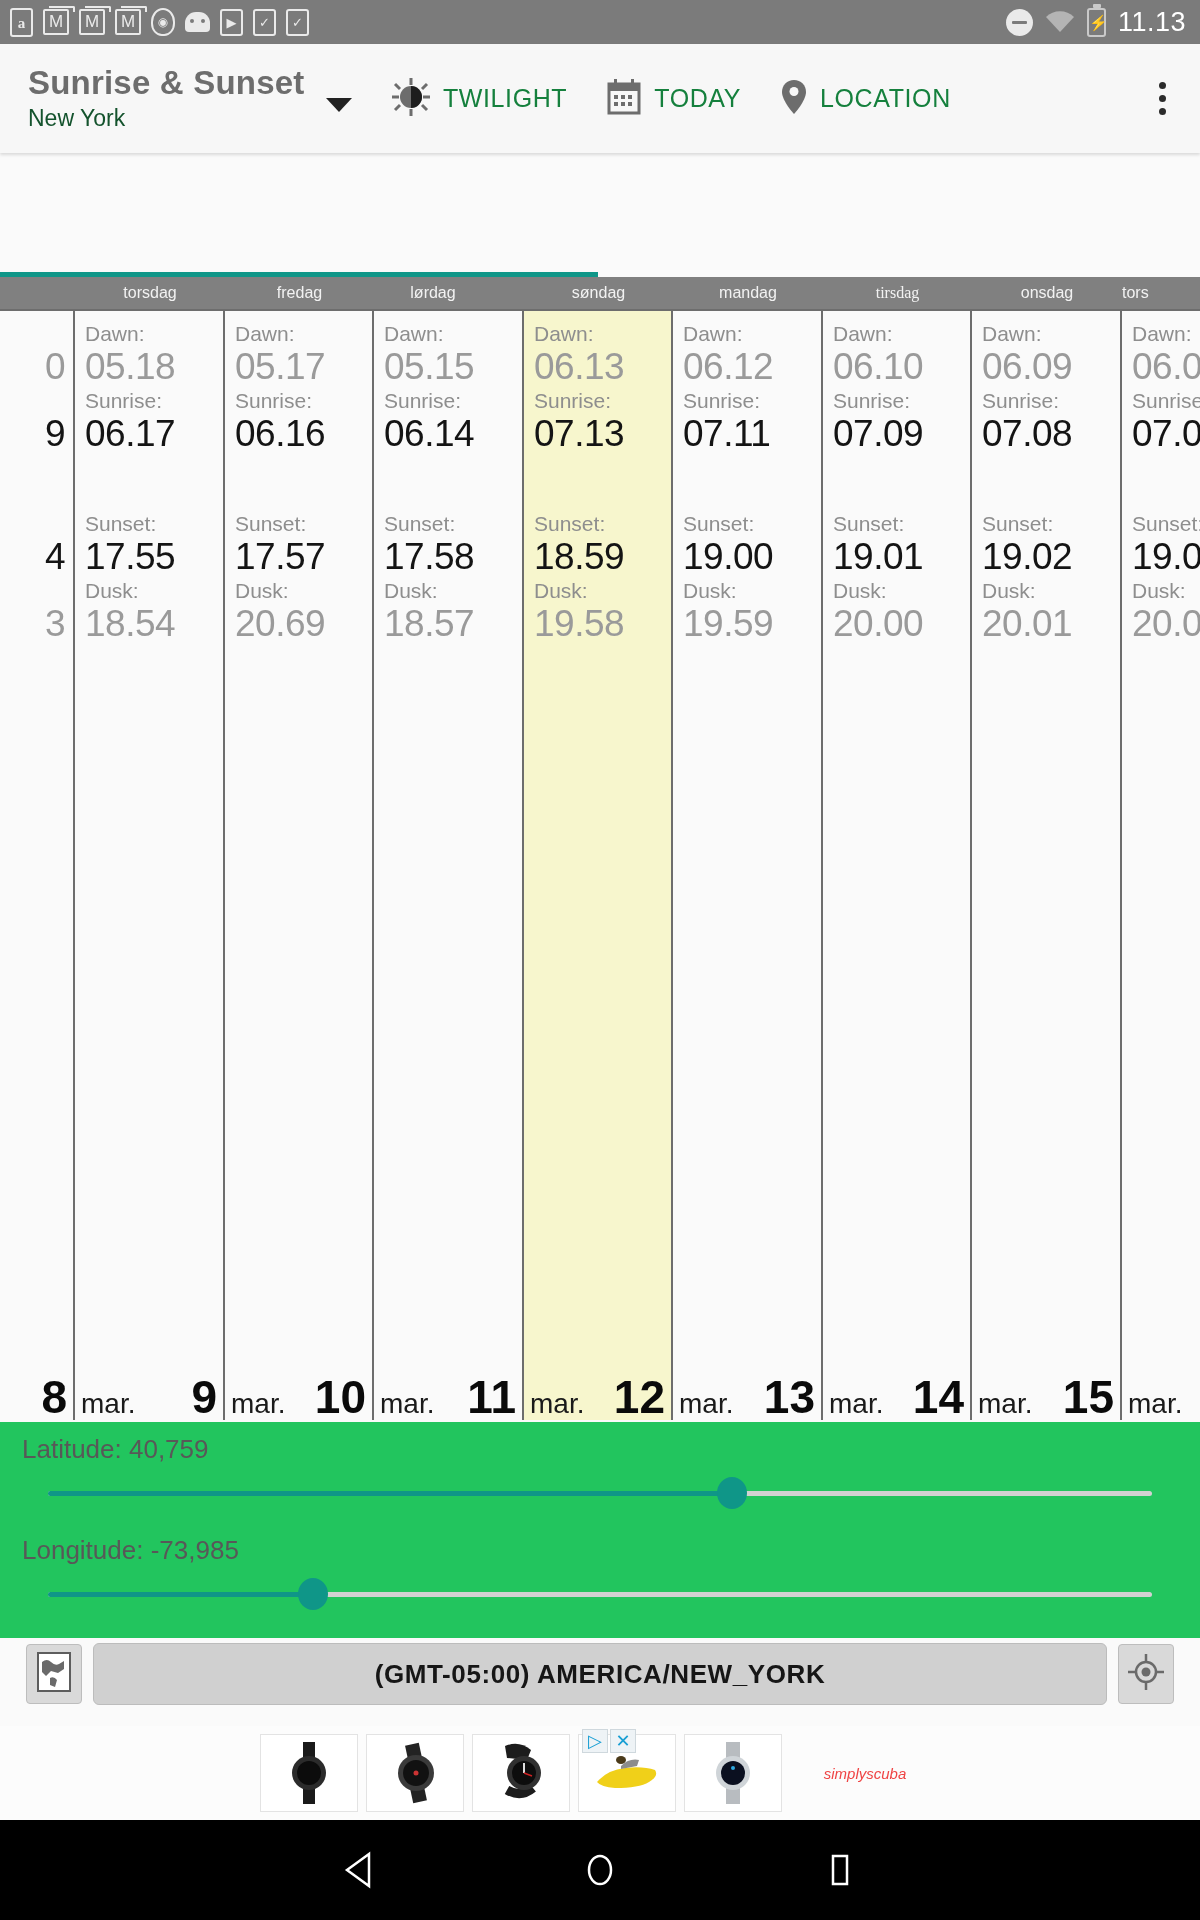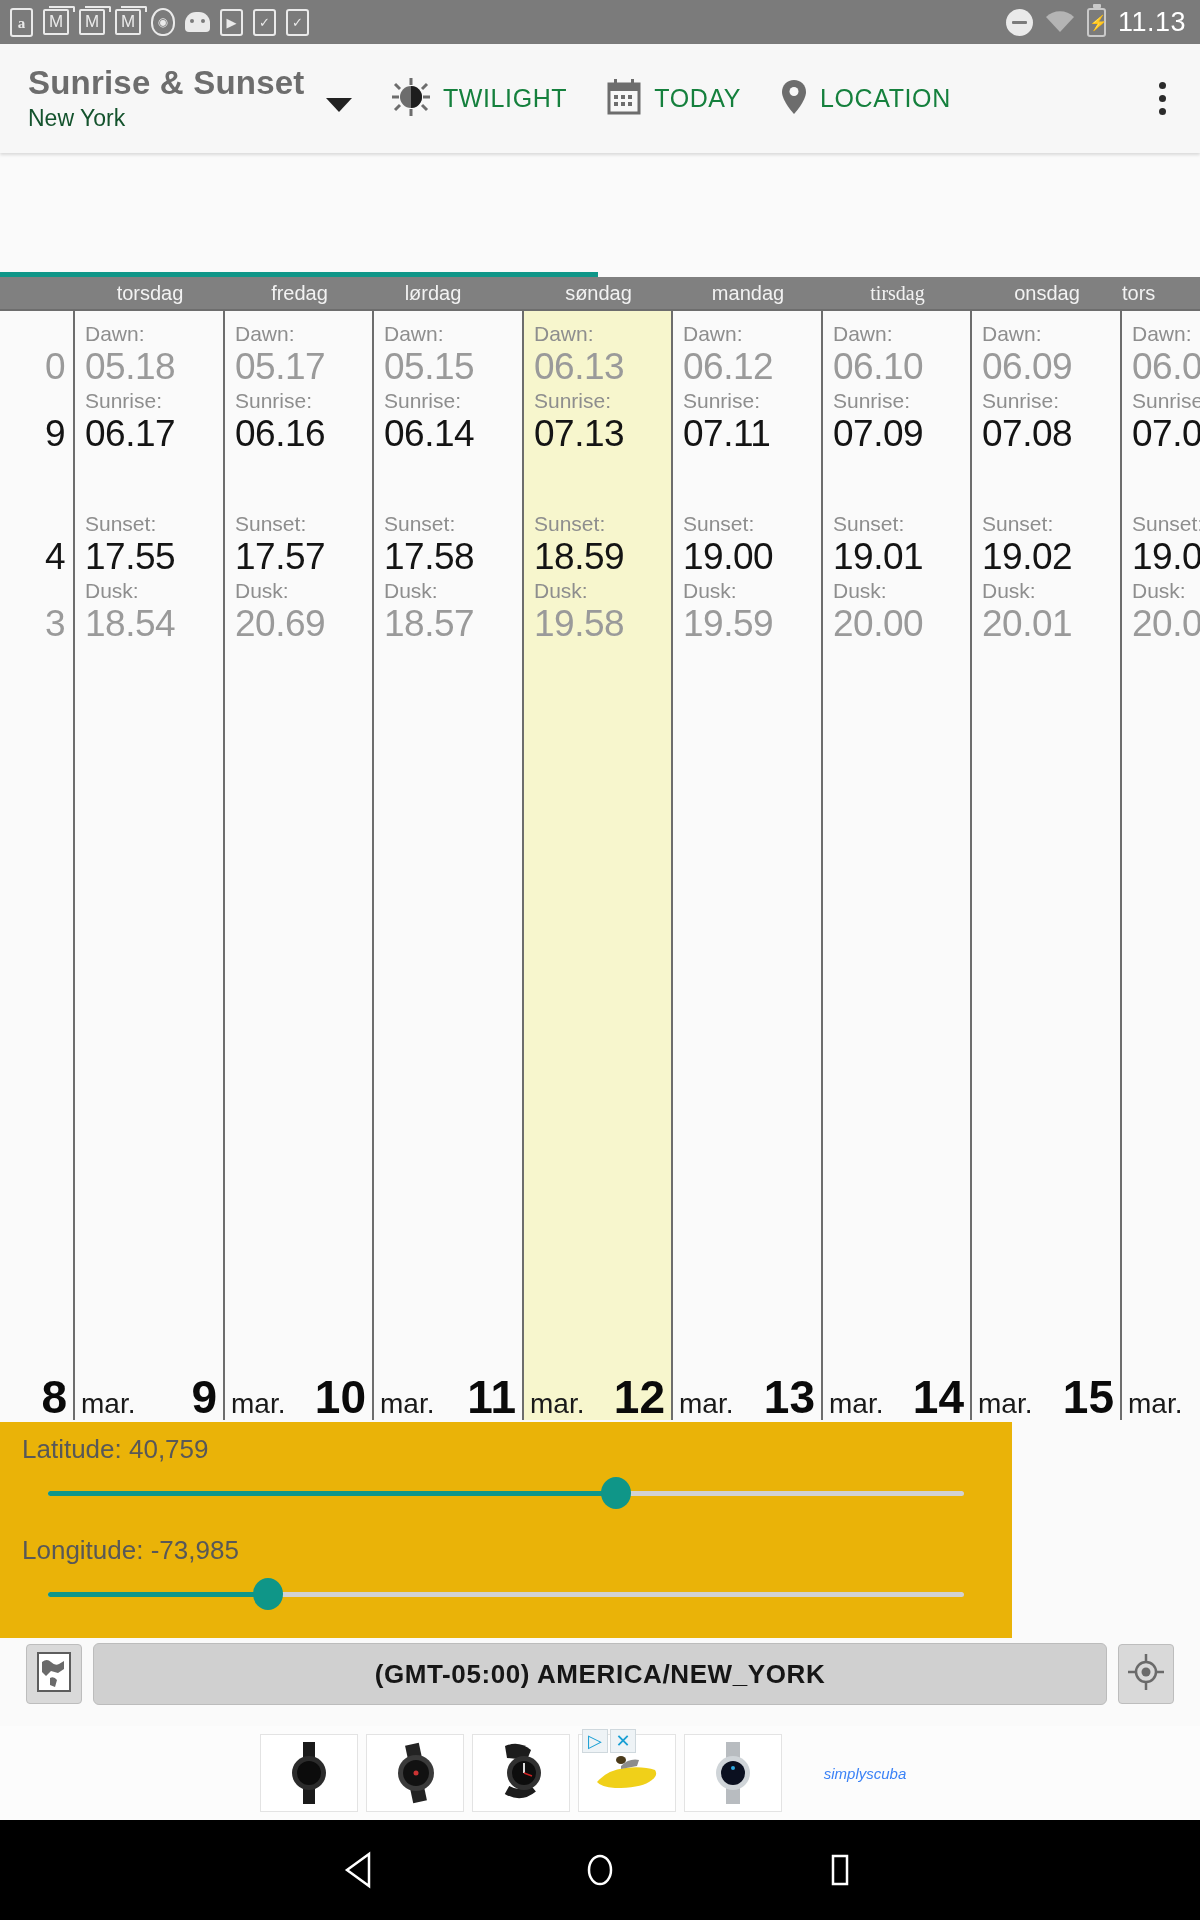--- a/index.html
+++ b/index.html
@@ -109,21 +109,21 @@
   .tab-ind { position:absolute; left:0; top:272px; width:598px; height:5px; background:#0f9688; }
 
   
   .weekbar {
     position:absolute; top:277px; left:0; width:1200px; height:32px;
     background:#808080; display:flex; overflow:hidden;
   }
   .weekbar .wcell {
     position:absolute; top:0; height:32px;
     display:flex; align-items:center; justify-content:center;
-    color:#f2f2f2; font-size:20px;
+    color:#f2f2f2; font-size:16px;
   }
 
   
   .calgrid {
     position:absolute; top:309px; left:0; width:1200px; height:1111px;
     background:#fafafa; border-top:2px solid #6d6d6d; overflow:hidden;
   }
   .col {
     position:absolute; top:0; height:1111px;
     border-right:2px solid #6d6d6d; background:#fafafa;
@@ -137,21 +137,21 @@
   .gap { height:56px; }
   .daterow {
     position:absolute; bottom:0; left:0; width:100%; height:56px;
     display:flex; align-items:flex-end; justify-content:space-between;
     padding:0 6px 2px 6px;
   }
   .mon { font-size:28px; color:#1a1a1a; }
   .dnum { font-size:46px; font-weight:bold; color:#0a0a0a; line-height:.95;}
 
   
-  .sliders { position:absolute; top:1422px; left:0; width:1012px; height:216px; background:#eab308;}
+  .sliders { position:absolute; top:1422px; left:0; width:1200px; height:216px; background:#22c55e;}
   .sl-label { font-size:26px; color:#585858; padding-left:22px; }
   .track-wrap { position:relative; height:56px; }
   .track {
     position:absolute; left:48px; right:48px; top:26px; height:5px;
     background:#d2d2d2; border-radius:3px;
   }
   .track-fill { position:absolute; left:0; top:0; height:5px; background:#0f9688; border-radius:3px;}
   .thumb {
     position:absolute; top:-14px; width:30px; height:32px; margin-left:-15px;
     background:#0f9688; border-radius:50%;
@@ -174,21 +174,21 @@
 
   
   .ad {
     position:absolute; top:1726px; left:0; width:1200px; height:94px;
     background:#fcfcfc; display:flex; align-items:center; justify-content:center; gap:8px;
   }
   .adcard {
     width:98px;height:78px;background:#fff;border:1px solid #e3e3e3;
     display:flex;align-items:center;justify-content:center;
   }
-  .brand { width:150px; text-align:center; font-size:15px; color:#3b82f6; font-style:italic; }
+  .brand { width:150px; text-align:center; font-size:15px; color:#ef4444; font-style:italic; }
   .adx { position:absolute; right:564px; top:1729px; display:flex; gap:2px; }
   .adx span {
     width:26px;height:24px;background:#eef3f6;border:1px solid #cfd8dd;
     color:#1a9fd4; font-size:18px; line-height:22px; text-align:center;
   }
 
   
   .navbar {
     position:absolute; bottom:0; left:0; width:1200px; height:100px;
     background:#000; display:flex; align-items:center; justify-content:center; gap:200px;

